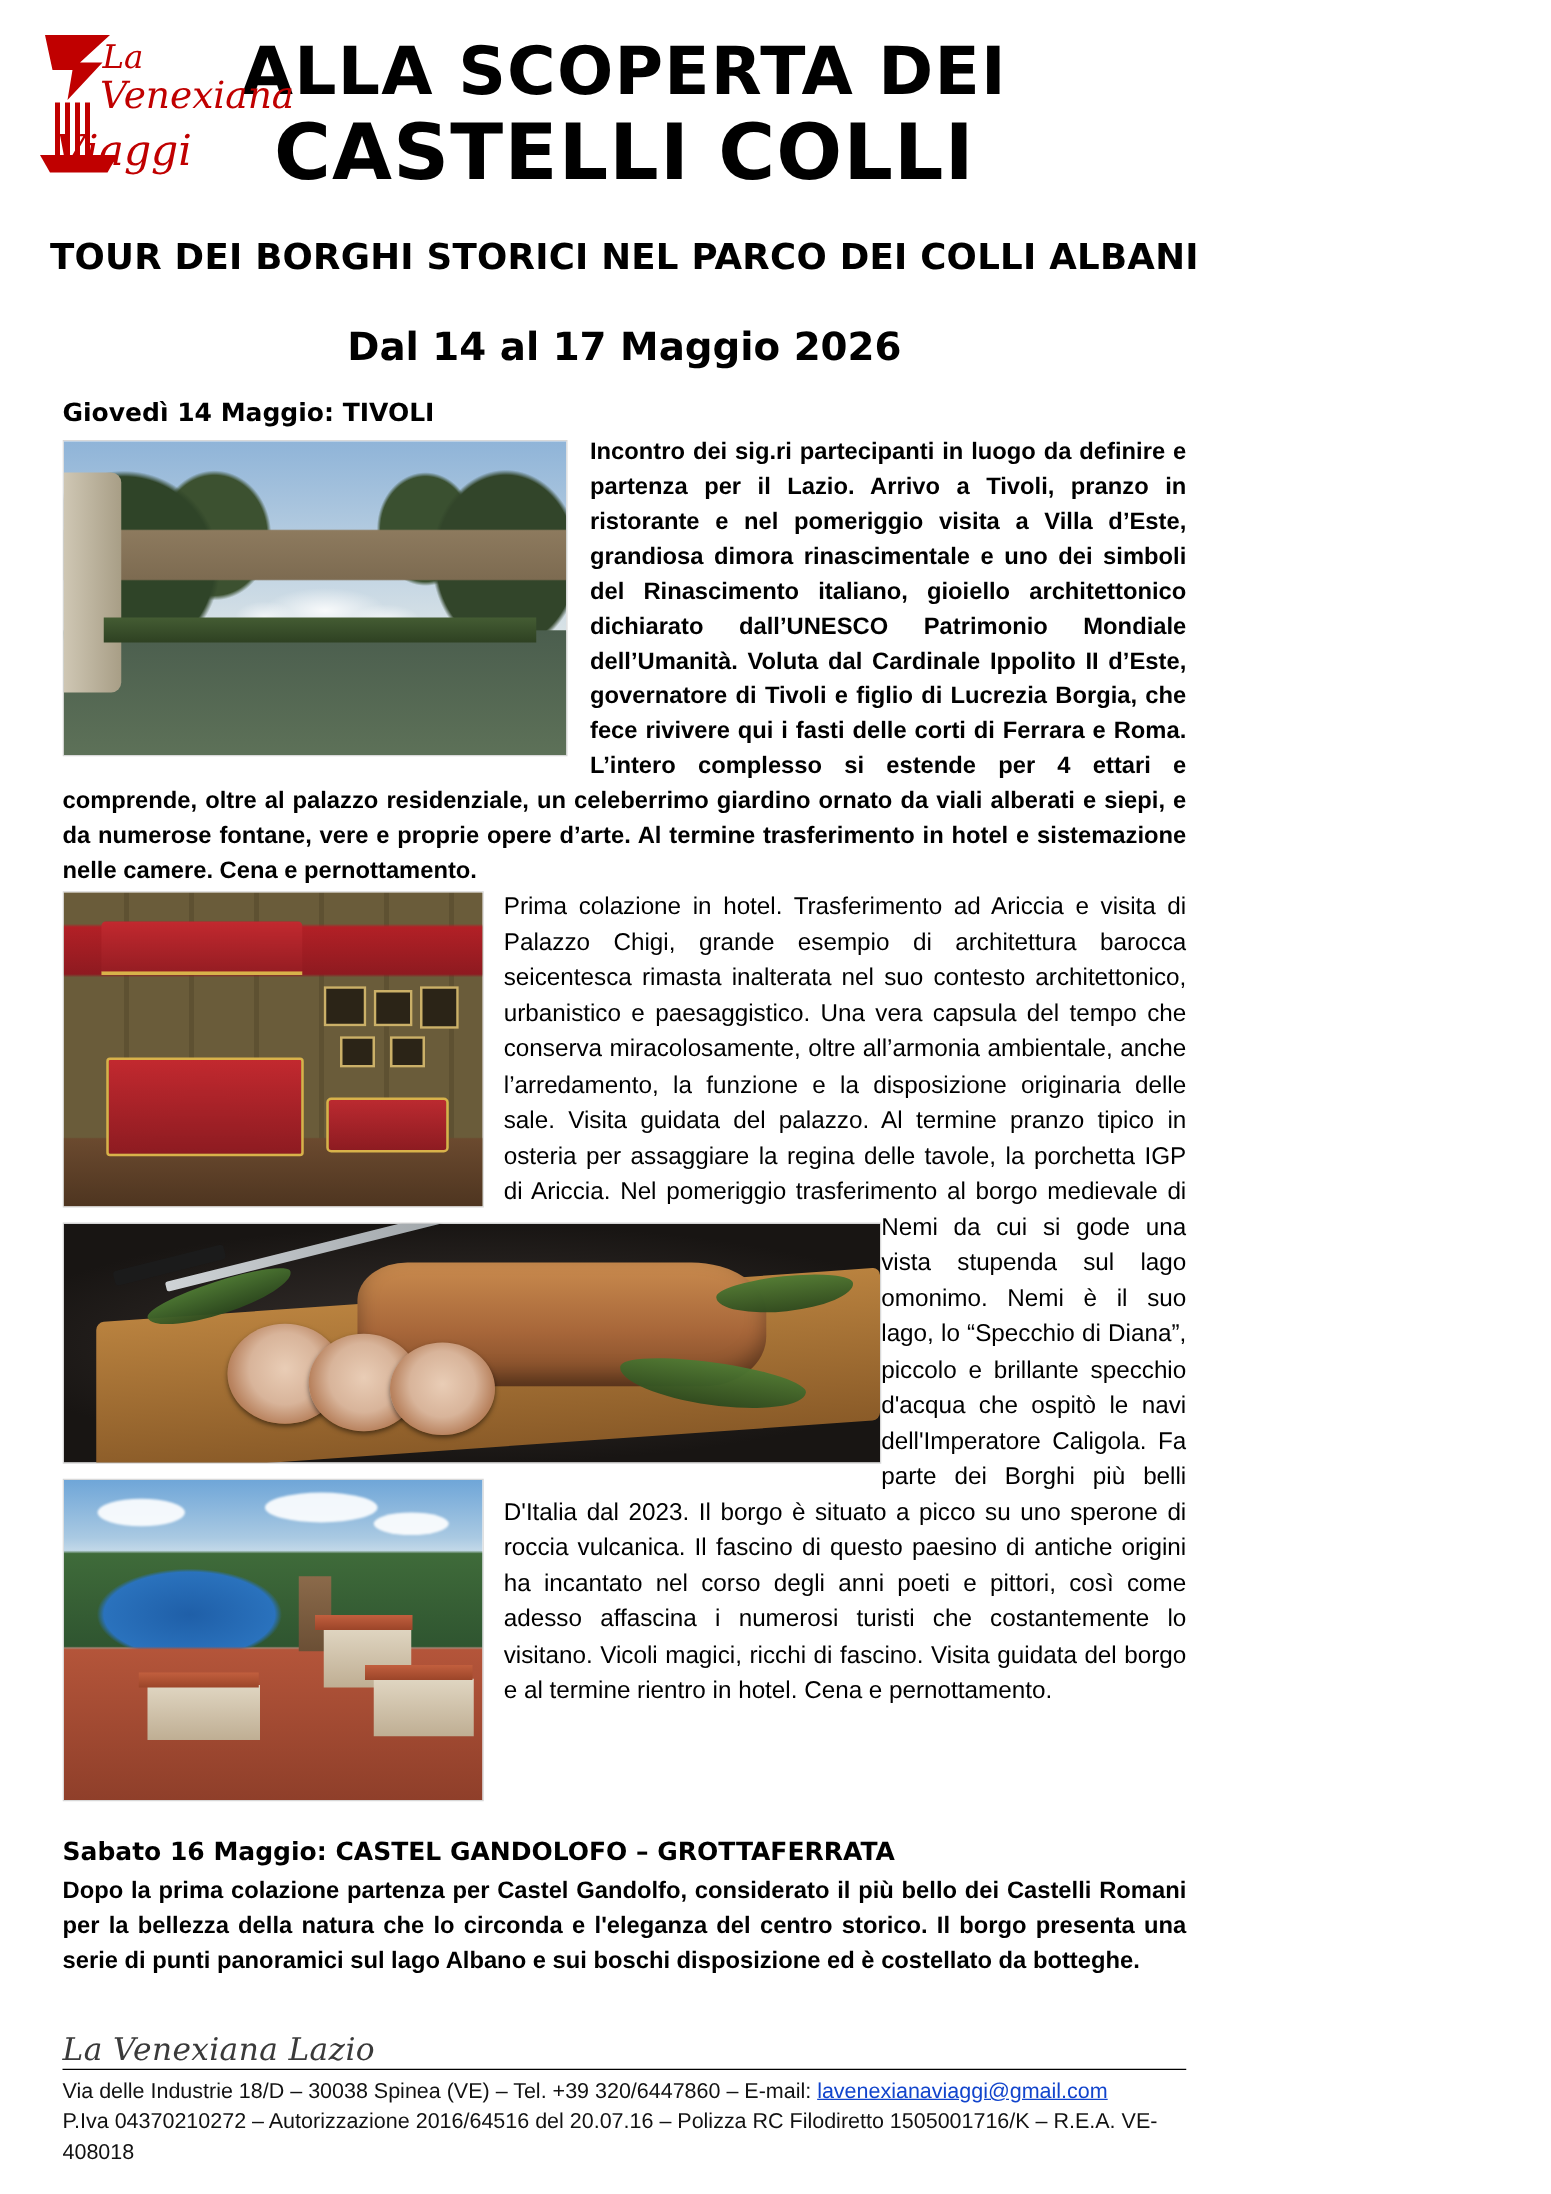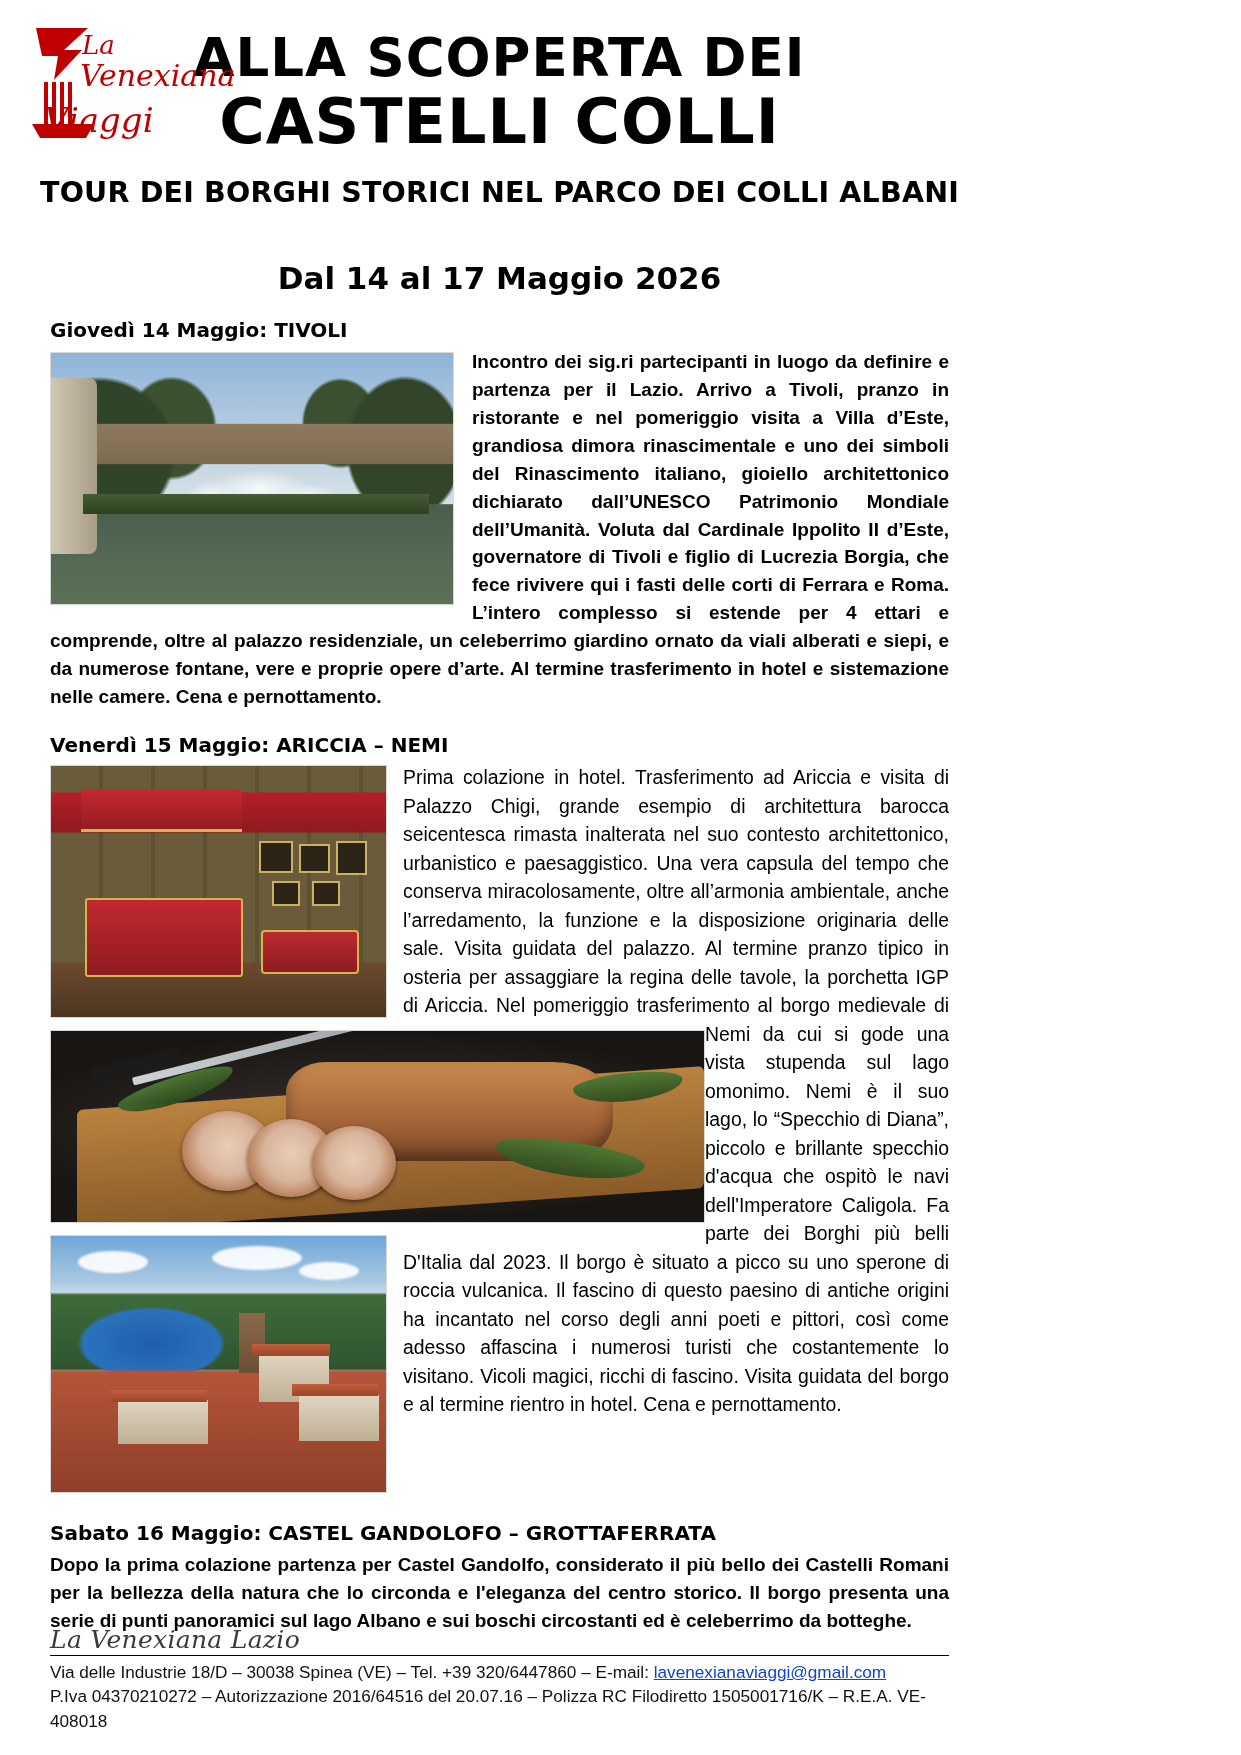--- a/index.html
+++ b/index.html
@@ -57,21 +57,21 @@
     font-size: 62px;
     letter-spacing: 1px;
     line-height: 1.05;
     margin: 4px 0 0 0;
   }
   .subtitle {
     font-family: "DejaVu Sans", sans-serif;
     font-weight: bold;
     font-size: 28.5px;
     letter-spacing: 0.2px;
-    margin-top: 22px;
+    margin-top: 35px;
   }
   .daterange {
     font-family: "DejaVu Sans", sans-serif;
     font-weight: bold;
     font-size: 31px;
     text-align: center;
     margin-top: 30px;
   }
 
   
@@ -356,21 +356,20 @@
     <div class="d1-wrap">
       <div class="photo photo-tivoli">
         <div class="img-tivoli">
           <div class="stone"></div>
           <div class="hedge"></div>
         </div>
       </div>
       <p class="body-text">Incontro dei sig.ri partecipanti in luogo da definire e partenza per il Lazio. Arrivo a Tivoli, pranzo in ristorante e nel pomeriggio visita a Villa d’Este, grandiosa dimora rinascimentale e uno dei simboli del Rinascimento italiano, gioiello architettonico dichiarato dall’UNESCO Patrimonio Mondiale dell’Umanità. Voluta dal Cardinale Ippolito II d’Este, governatore di Tivoli e figlio di Lucrezia Borgia, che fece rivivere qui i fasti delle corti di Ferrara e Roma. L’intero complesso si estende per 4 ettari e comprende, oltre al palazzo residenziale, un celeberrimo giardino ornato da viali alberati e siepi, e da numerose fontane, vere e proprie opere d’arte. Al termine trasferimento in hotel e sistemazione nelle camere. Cena e pernottamento.</p>
     </div>
 
-    <div class="day-heading">Venerdì 15 Maggio: ARICCIA – NEMI</div>
     <div class="d2-top">
       <div class="photo photo-palazzo">
         <div class="img-palazzo">
           <div class="canopy"></div>
           <div class="bed"></div>
           <div class="sofa"></div>
           <div class="frame" style="left:62%; top:30%; width:9%; height:11%;"></div>
           <div class="frame" style="left:74%; top:31%; width:8%; height:10%;"></div>
           <div class="frame" style="left:85%; top:30%; width:8%; height:12%;"></div>
           <div class="frame" style="left:66%; top:46%; width:7%; height:8%;"></div>
@@ -405,21 +404,21 @@
           <div class="roof" style="left:18%; top:60%; width:96px; height:12px;"></div>
           <div class="house" style="left:74%; top:62%; width:80px; height:46px;"></div>
           <div class="roof" style="left:72%; top:58%; width:86px; height:12px;"></div>
         </div>
       </div>
 
       <div class="d2-text">Prima colazione in hotel. Trasferimento ad Ariccia e visita di Palazzo Chigi, grande esempio di architettura barocca seicentesca rimasta inalterata nel suo contesto architettonico, urbanistico e paesaggistico. Una vera capsula del tempo che conserva miracolosamente, oltre all’armonia ambientale, anche l’arredamento, la funzione e la disposizione originaria delle sale. Visita guidata del palazzo. Al termine pranzo tipico in osteria per assaggiare la regina delle tavole, la porchetta IGP di Ariccia. Nel pomeriggio trasferimento al borgo medievale di Nemi da cui si gode una vista stupenda sul lago omonimo. Nemi è il suo lago, lo “Specchio di Diana”, piccolo e brillante specchio d'acqua che ospitò le navi dell'Imperatore Caligola. Fa parte dei Borghi più belli D'Italia dal 2023. Il borgo è situato a picco su uno sperone di roccia vulcanica. Il fascino di questo paesino di antiche origini ha incantato nel corso degli anni poeti e pittori, così come adesso affascina i numerosi turisti che costantemente lo visitano. Vicoli magici, ricchi di fascino. Visita guidata del borgo e al termine rientro in hotel. Cena e pernottamento.</div>
     </div>
 
     <div class="day-heading">Sabato 16 Maggio: CASTEL GANDOLOFO – GROTTAFERRATA</div>
-    <p class="body-text">Dopo la prima colazione partenza per Castel Gandolfo, considerato il più bello dei Castelli Romani per la bellezza della natura che lo circonda e l'eleganza del centro storico. Il borgo presenta una serie di punti panoramici sul lago Albano e sui boschi circostanti ed è celeberrimo da botteghe.</p>
+    <p class="body-text">Dopo la prima colazione partenza per Castel Gandolfo, considerato il più bello dei Castelli Romani per la bellezza della natura che lo circonda e l'eleganza del centro storico. Il borgo presenta una serie di punti panoramici sul lago Albano e sui boschi disposizione ed è costellato da botteghe.</p>
   </div>
 
   <div class="footer">
     <div class="footer-script">La Venexiana Lazio</div>
     <div class="footer-rule"></div>
     <div class="footer-line"><span>Via delle Industrie 18/D – 30038 Spinea (VE) – Tel. +39 320/6447860 – E-mail: </span><a href="#">lavenexianaviaggi@gmail.com</a></div>
     <div class="footer-line">P.Iva 04370210272 – Autorizzazione 2016/64516 del 20.07.16 – Polizza RC Filodiretto 1505001716/K – R.E.A. VE-408018</div>
   </div>
 
 </div>

